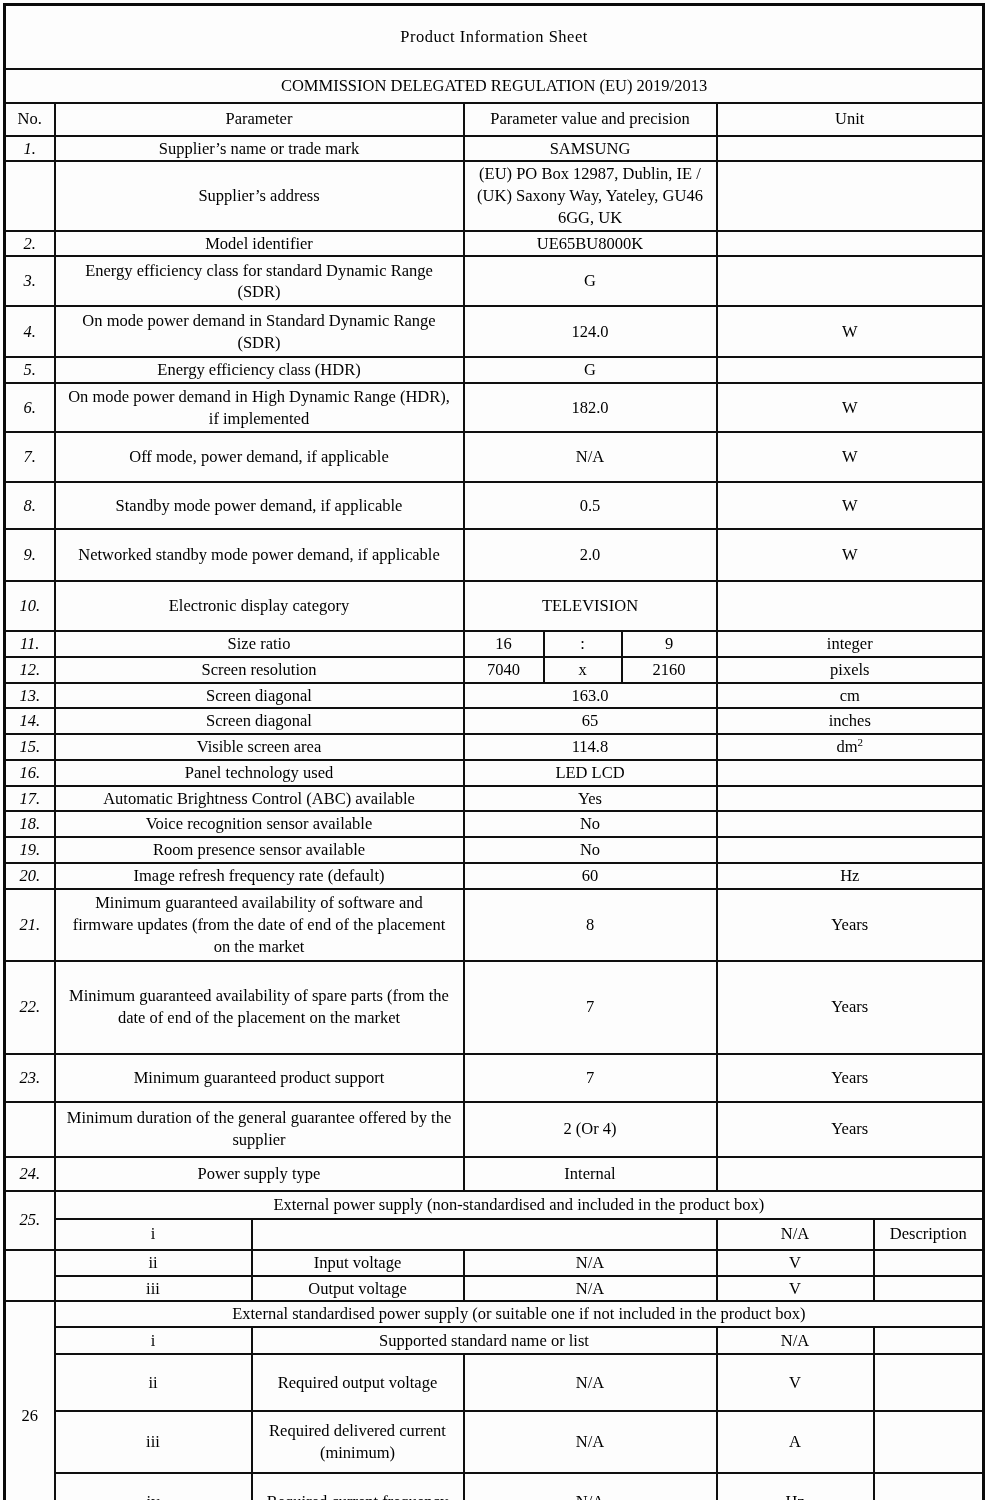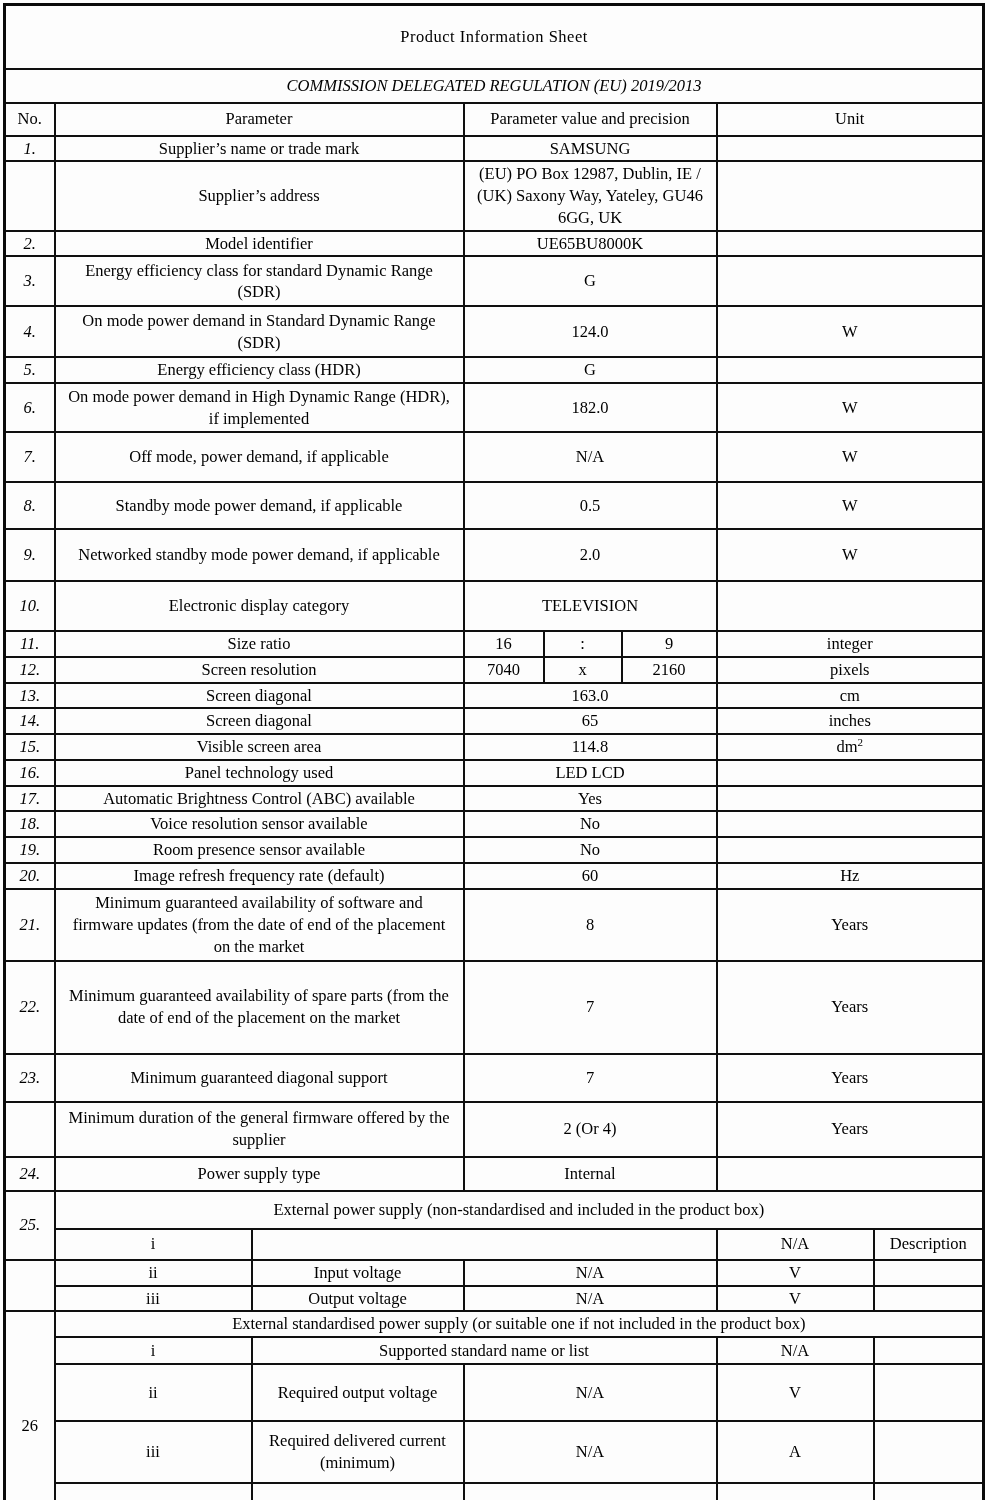--- a/index.html
+++ b/index.html
@@ -34,21 +34,20 @@
   }
   td.title-cell {
     font-size: 37px;
     letter-spacing: 0.5px;
     padding: 0 4px 10px 4px;
   }
   td.comm-cell {
     font-size: 16px;
     border-bottom-width: 4px;
     padding: 2px 4px;
-    font-style: italic;
   }
   td.head-cell {
     font-size: 15px;
     border-bottom-width: 3px;
     padding: 2px 4px;
     border-radius: 9px;
   }
   td.no-cell {
     font-style: italic;
     padding: 1px 3px;
@@ -218,21 +217,21 @@
 
   <tr style="height:22px">
     <td class="no-cell">17.</td>
     <td colspan="2">Automatic Brightness Control (ABC) available</td>
     <td class="val-cell" colspan="3">Yes</td>
     <td class="unit-cell" colspan="2"></td>
   </tr>
 
   <tr style="height:22px">
     <td class="no-cell">18.</td>
-    <td colspan="2">Voice resolution sensor available</td>
+    <td colspan="2">Voice recognition sensor available</td>
     <td class="val-cell" colspan="3">No</td>
     <td class="unit-cell" colspan="2"></td>
   </tr>
 
   <tr style="height:22px">
     <td class="no-cell">19.</td>
     <td colspan="2">Room presence sensor available</td>
     <td class="val-cell" colspan="3">No</td>
     <td class="unit-cell" colspan="2"></td>
   </tr>
@@ -253,40 +252,40 @@
 
   <tr style="height:93px">
     <td class="no-cell">22.</td>
     <td colspan="2">Minimum guaranteed availability of spare parts (from the date of end of the placement on the market</td>
     <td class="val-cell" colspan="3">7</td>
     <td class="unit-cell" colspan="2">Years</td>
   </tr>
 
   <tr style="height:48px">
     <td class="no-cell">23.</td>
-    <td colspan="2">Minimum guaranteed diagonal support</td>
+    <td colspan="2">Minimum guaranteed product support</td>
     <td class="val-cell" colspan="3">7</td>
     <td class="unit-cell" colspan="2">Years</td>
   </tr>
 
   <tr style="height:55px">
     <td class="no-cell"></td>
-    <td colspan="2">Minimum duration of the general firmware offered by the supplier</td>
+    <td colspan="2">Minimum duration of the general guarantee offered by the supplier</td>
     <td class="val-cell" colspan="3">2 (Or 4)</td>
     <td class="unit-cell" colspan="2">Years</td>
   </tr>
 
   <tr style="height:34px">
     <td class="no-cell">24.</td>
     <td colspan="2">Power supply type</td>
     <td class="val-cell" colspan="3">Internal</td>
     <td class="unit-cell" colspan="2"></td>
   </tr>
 
-  <tr style="height:38px">
+  <tr style="height:28px">
     <td class="no-cell" rowspan="2">25.</td>
     <td class="sec-head-cell" colspan="7">External power supply (non-standardised and included in the product box)</td>
   </tr>
 
   <tr style="height:31px">
     <td class="sub-cell">i</td>
     <td colspan="4"></td>
     <td class="unit-cell">N/A</td>
     <td class="unit-cell">Description</td>
   </tr>

